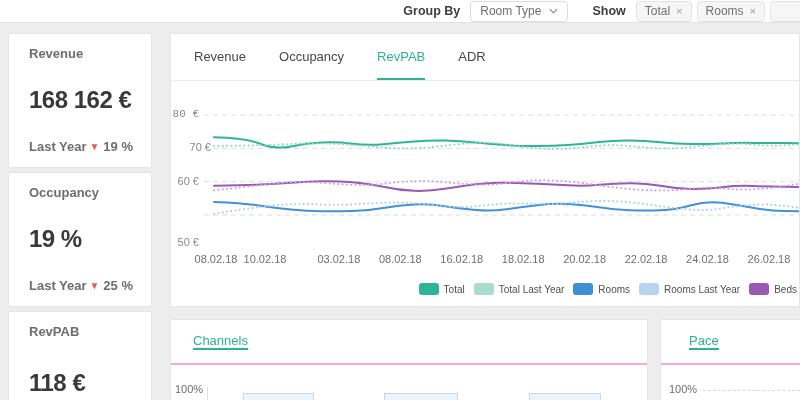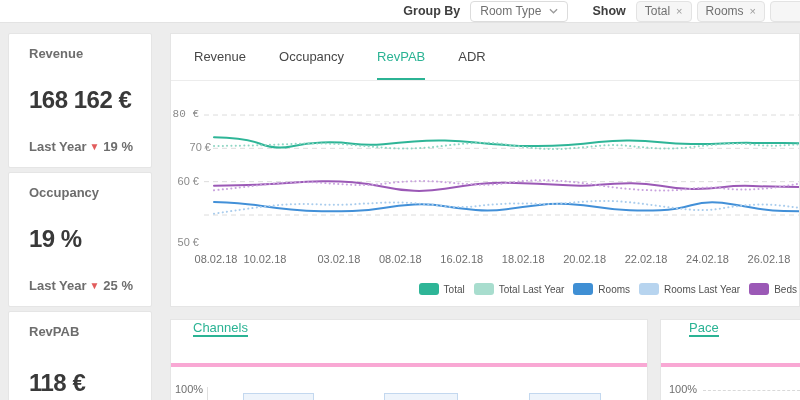--- a/index.html
+++ b/index.html
@@ -37,21 +37,21 @@
   .ylab{position:absolute;left:0;width:28px;text-align:right;font-size:11px;color:#8a8a8a;}
   .xlab{position:absolute;width:62px;text-align:center;font-size:11px;color:#6f6f6f;top:219px;}
   #plot{position:absolute;left:33px;top:70px;}
   .legend{position:absolute;right:2px;top:249px;display:flex;align-items:center;gap:9px;}
   .leg-item{display:flex;align-items:center;gap:5px;}
   .leg-swatch{width:20px;height:12px;border-radius:3px;display:inline-block;}
   .leg-label{font-size:10px;color:#4f4f4f;white-space:nowrap;}
 
   
   .sub-panel{position:absolute;top:319px;background:#fff;border:1px solid #e5e5e5;box-sizing:border-box;overflow:hidden;height:120px;}
-  .sub-tabs{height:43px;border-bottom:4px solid #f9a8d4;display:flex;align-items:flex-start;}
+  .sub-tabs{height:43px;border-bottom:2px solid #f9a8d4;display:flex;align-items:center;}
   .sub-tab{display:flex;align-items:center;font-size:13px;color:#2bb394;border-bottom:2px solid #2bb394;box-sizing:border-box;cursor:pointer;}
   .pct-label{position:absolute;font-size:11px;color:#6f6f6f;}
   .vaxis{position:absolute;width:1px;background:#e0e0e0;}
   .dash-grid{position:absolute;border-top:1px dashed #d9d9d9;}
   .bar{position:absolute;background:#eef4fb;border:1px solid #c3d8ef;border-bottom:none;height:60px;box-sizing:border-box;}
 </style>
 </head>
 <body>
 
 <div class="screen">

